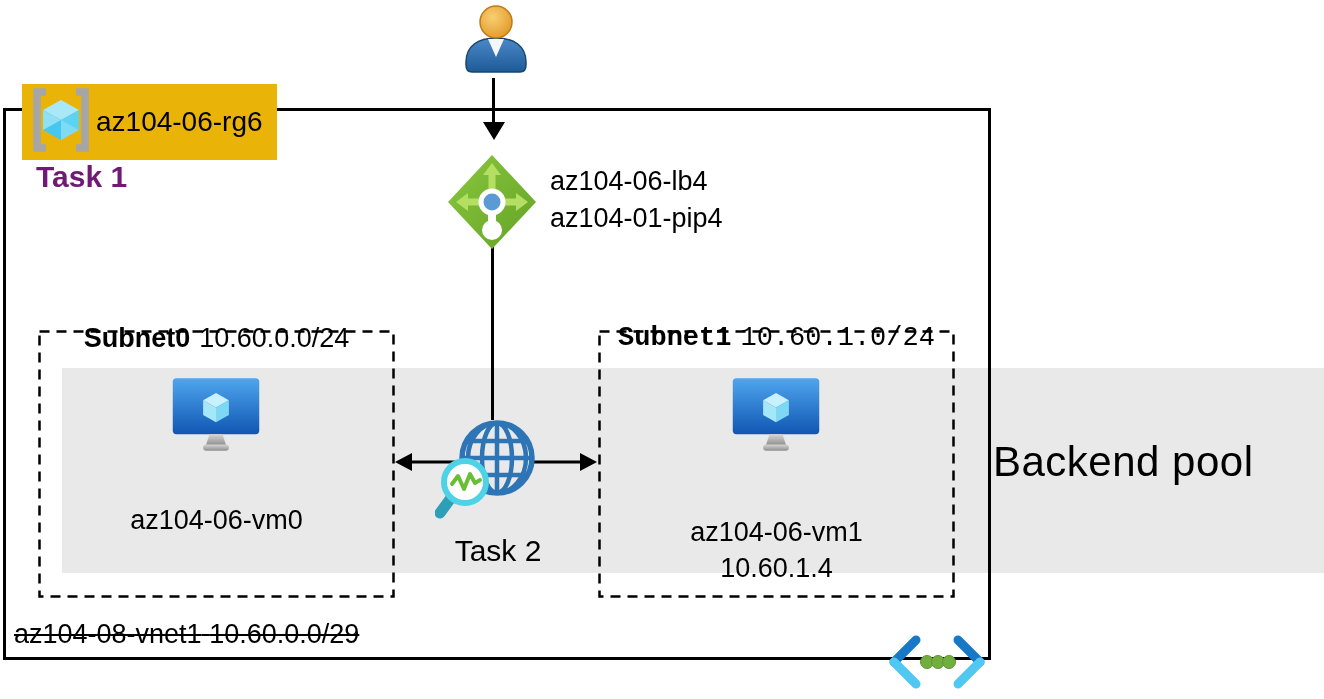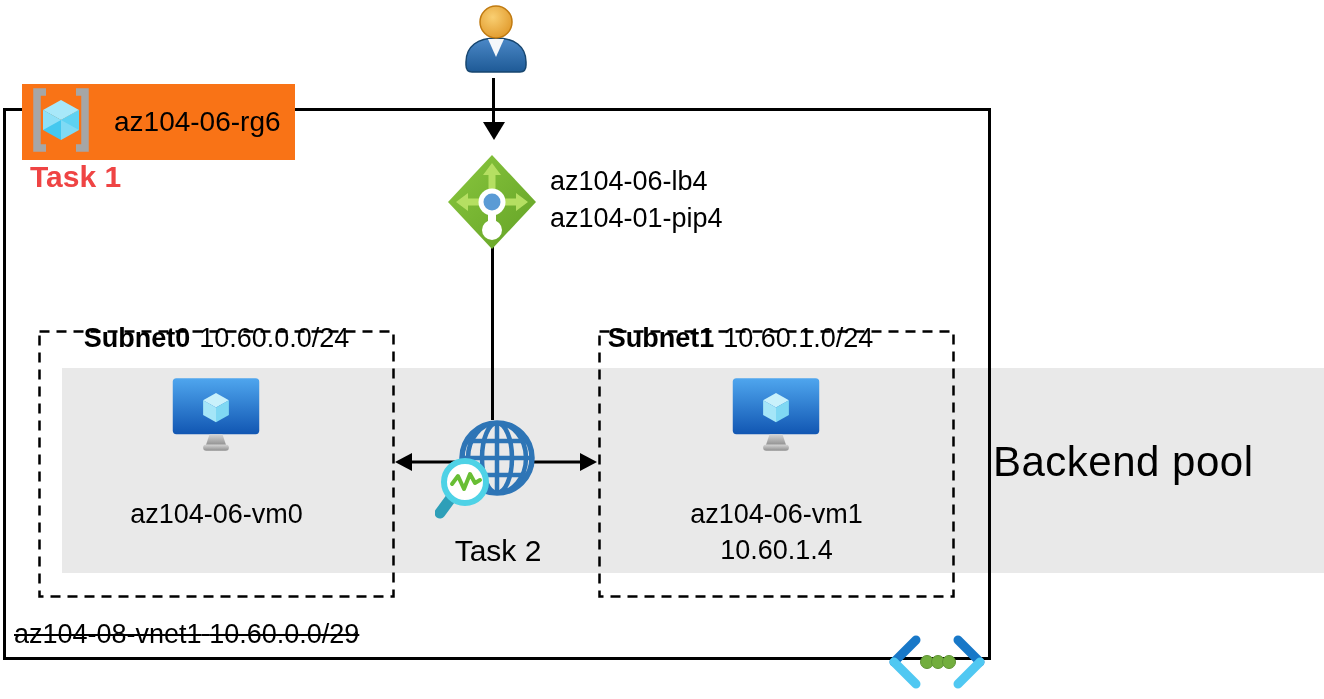--- a/index.html
+++ b/index.html
@@ -8,50 +8,50 @@
     font-family:"Liberation Sans",sans-serif;color:#000;
   }
   .abs{position:absolute;}
 
   
   #backend-band{left:62px;top:368px;width:1262px;height:205px;background:#E9E9E9;z-index:0;}
   #backend-label{left:993px;top:438px;width:331px;text-align:left;font-size:42px;font-weight:300;letter-spacing:0.5px;z-index:3;}
 
   
   #rg-box{left:3px;top:108px;width:988px;height:552px;border:3px solid #000;box-sizing:border-box;z-index:1;pointer-events:none;}
-  #title-group{left:22px;top:84px;height:76px;display:flex;align-items:center;gap:18px;background:#f97316;padding:0 14px 0 4px;z-index:3;justify-content:flex-end;}
+  #title-group{left:22px;top:84px;height:76px;display:flex;align-items:center;gap:0;background:#eab308;padding:0 14px 0 4px;z-index:3;justify-content:flex-end;}
   #rg-name{font-size:28px;}
-  #task1{left:30px;top:160px;font-size:30px;font-weight:bold;color:#ef4444;z-index:3;}
+  #task1{left:36px;top:160px;font-size:30px;font-weight:bold;color:#701a75;z-index:3;}
 
   
   #user-icon{left:459px;top:4px;z-index:3;}
   #arrow1-line{left:492px;top:78px;width:3px;height:46px;background:#000;z-index:2;}
   #arrow1-head{left:483px;top:122px;width:0;height:0;border-left:11px solid transparent;border-right:11px solid transparent;border-top:18px solid #000;z-index:2;}
 
   
   #lb-icon{left:447px;top:154px;z-index:3;}
   #lb-labels{left:550px;top:163px;font-size:27px;line-height:37px;z-index:3;}
   #vline-lb{left:490.5px;top:247px;width:3px;height:173px;background:#000;z-index:2;}
 
   
   .subnet-label{top:284px;width:357px;text-align:center;font-size:27px;z-index:3;white-space:nowrap;margin-top:39px;}
   .subnet-label .cidr{margin-left:9px;font-weight:normal;}
   #subnet0-label{left:38px;}
-  #subnet1-label{left:562px;}
+  #subnet1-label{left:598px;font-family:Liberation Mono, monospace;}
   .subnet-box{top:330px;width:357px;height:268px;z-index:1;}
   #subnet0-box{left:38px;}
   #subnet1-box{left:598px;}
 
   
   .vm-icon{top:377px;z-index:3;}
   #vm0-icon{left:170px;}
   #vm1-icon{left:730px;}
   .vm-label{top:496px;width:357px;text-align:center;font-size:27px;line-height:36px;z-index:3;}
-  #vm0-label{left:38px;}
-  #vm1-label{left:598px;}
+  #vm0-label{left:38px;margin-top:6px;}
+  #vm1-label{left:598px;margin-top:18px;}
 
   
   #harrow{left:393px;top:450px;z-index:2;}
   #globe-icon{left:435px;top:418px;z-index:3;}
   #task2{left:398px;top:534px;width:200px;text-align:center;font-size:30px;font-weight:normal;color:#000000;z-index:3;}
 
   
   #vnet-label{left:14px;top:619px;font-size:27px;text-decoration:line-through;text-decoration-thickness:2px;z-index:3;white-space:nowrap;}
   #vnet-icon{left:887px;top:633px;z-index:3;}
 </style>

